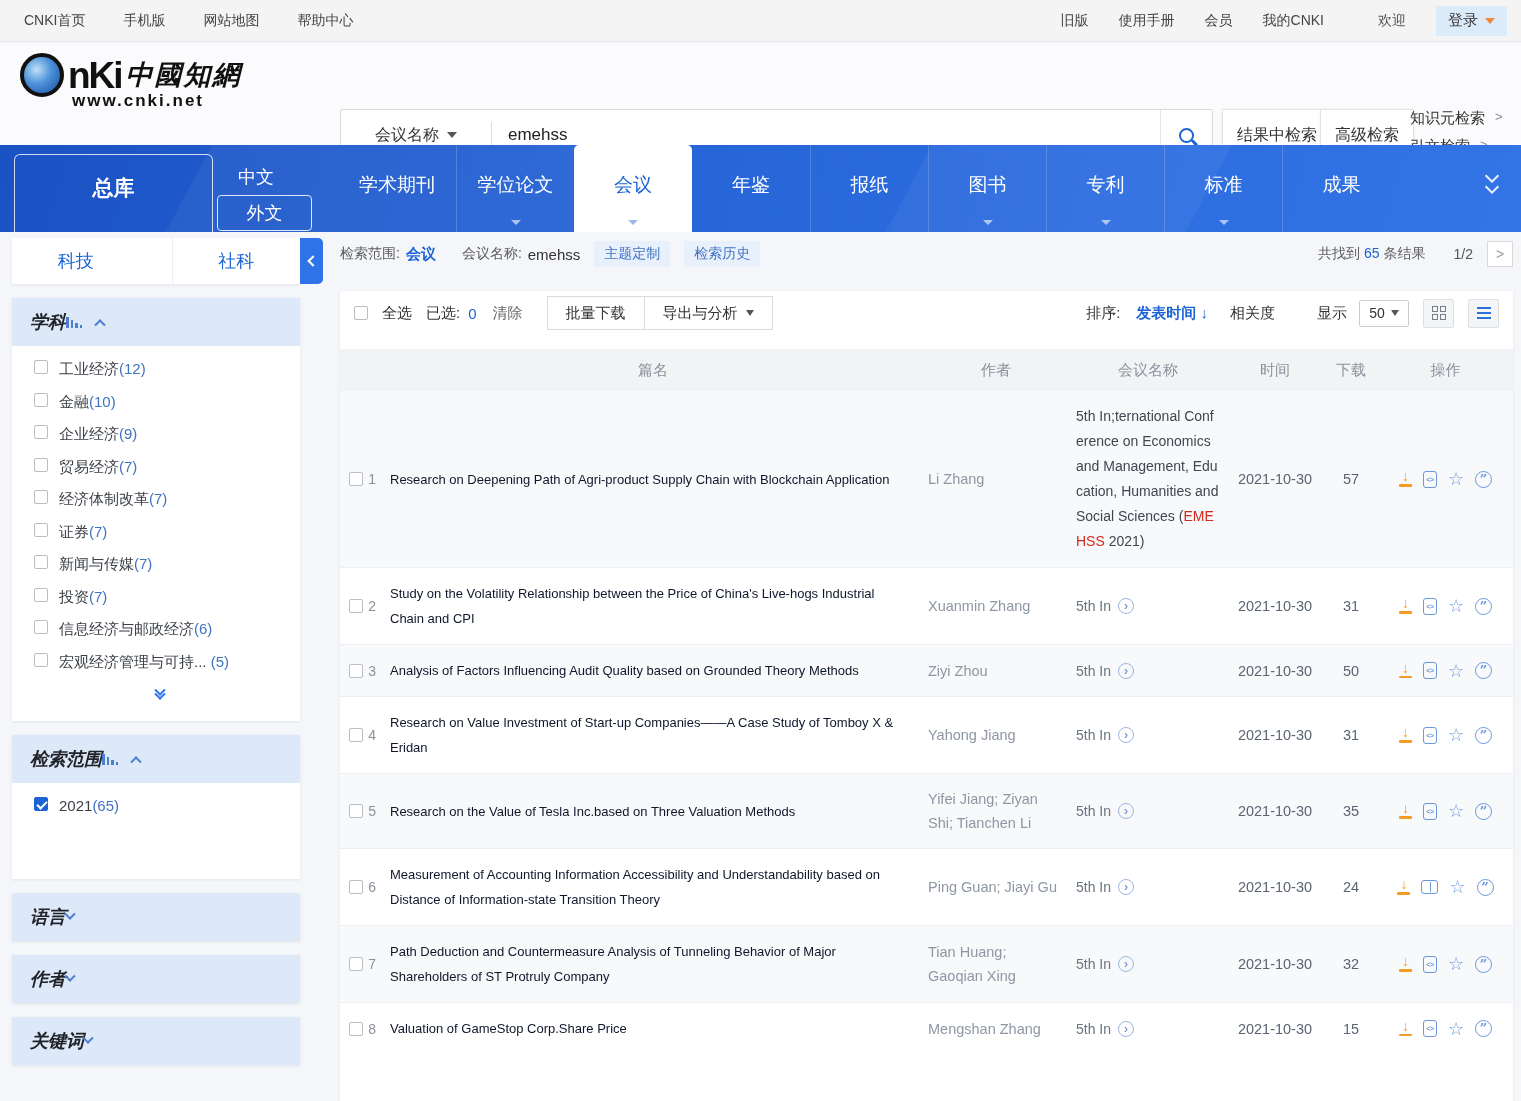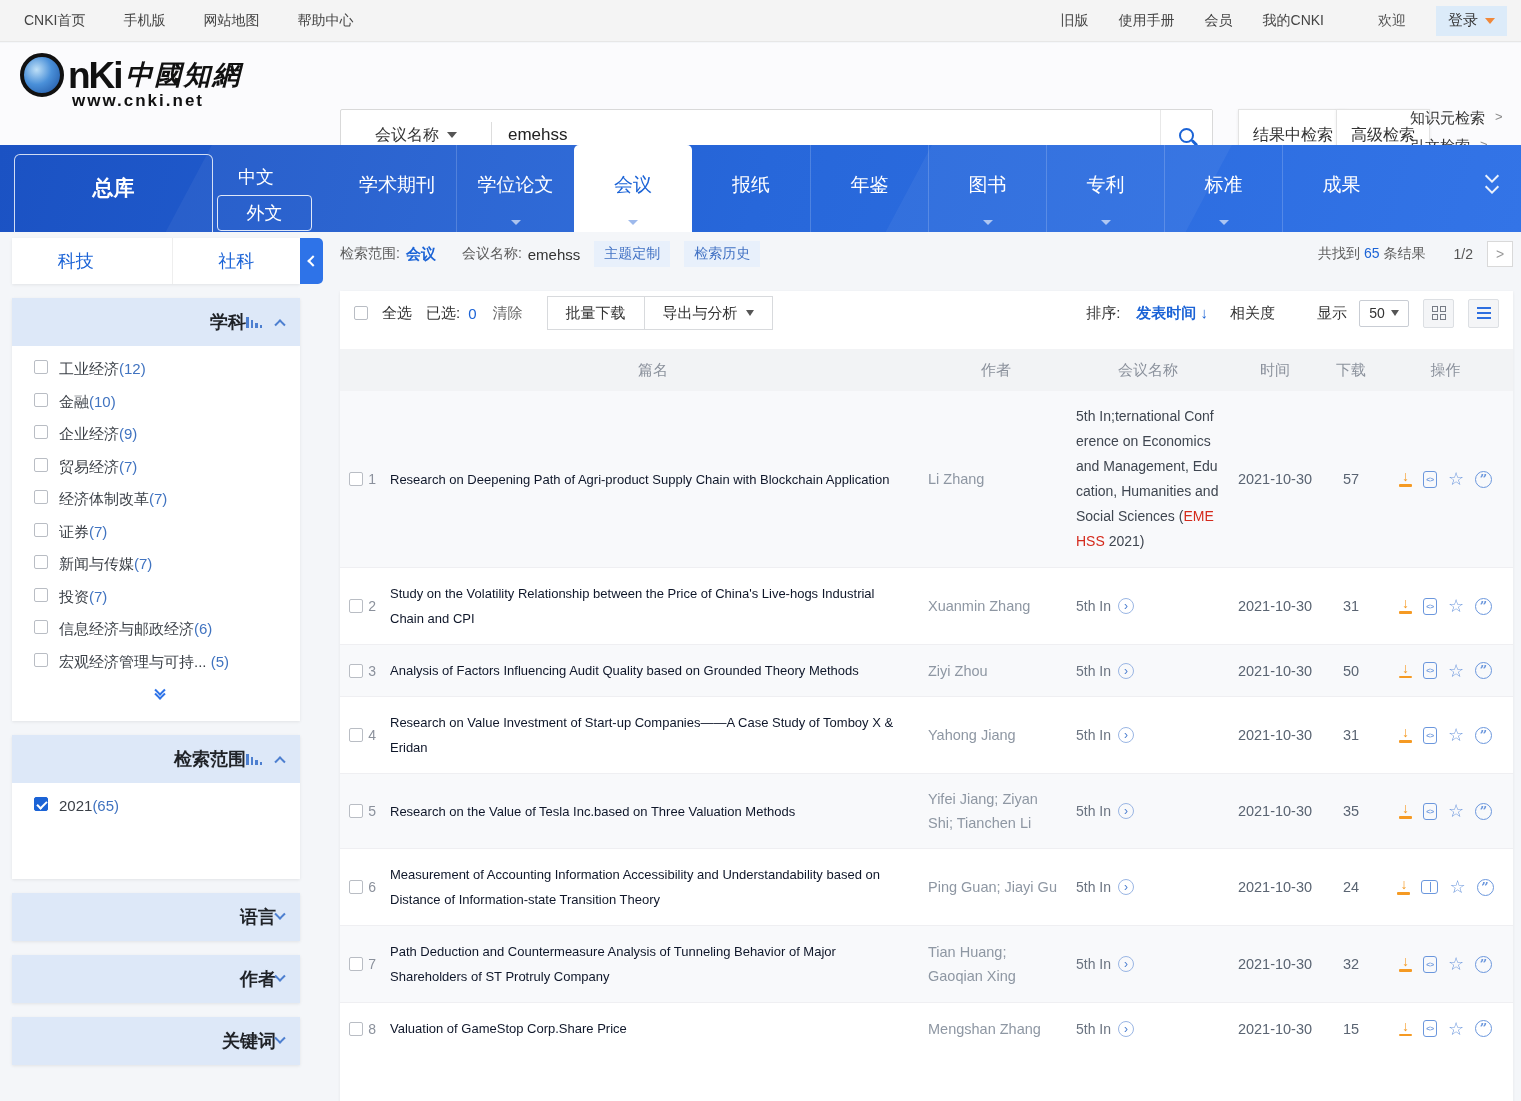--- a/index.html
+++ b/index.html
@@ -24,21 +24,21 @@
   .logo-cn { font-family:"DejaVu Serif","Liberation Serif",serif; font-size:27px; font-weight:700; color:#111; letter-spacing:2px; font-style:italic; }
   .logo-site { font-size:17px; font-weight:700; color:#111; letter-spacing:2px; margin:-6px 0 0 52px; }
   .searchbox { position:absolute; left:340px; top:66px; width:873px; height:52px; background:#fff; border:1px solid #d9d9d9; border-radius:2px; display:flex; align-items:center; }
   .fieldsel { width:150px; height:100%; display:flex; align-items:center; justify-content:center; gap:8px; font-size:16px; color:#333; cursor:pointer; }
   .fieldsel .caret { border-top-color:#555; border-left-width:5px; border-right-width:5px; }
   .search-divider { width:1px; height:26px; background:#ddd; }
   .s-input { flex:1; border:0; outline:none; font-size:17px; color:#222; padding:0 16px; font-family:inherit; background:transparent; }
   .s-btn { width:52px; height:100%; border-left:1px solid #e8e8e8; display:flex; align-items:center; justify-content:center; cursor:pointer; background:#fff; }
   .ic-search { position:relative; width:15px; height:15px; border:2.5px solid #1b63d6; border-radius:50%; display:inline-block; }
   .ic-search::after { content:""; position:absolute; width:2.5px; height:8px; background:#1b63d6; right:-3px; bottom:-6px; transform:rotate(-45deg); border-radius:2px; }
-  .hbtn { position:absolute; top:66px; height:52px; background:#fff; border:1px solid #e3e3e3; box-shadow:0 1px 3px rgba(0,0,0,.07); font-size:16px; color:#333; padding:0 14px; cursor:pointer; font-family:inherit;margin-left:16px; }
+  .hbtn { position:absolute; top:66px; height:52px; background:#fff; border:1px solid #e3e3e3; box-shadow:0 1px 3px rgba(0,0,0,.07); font-size:16px; color:#333; padding:0 14px; cursor:pointer; font-family:inherit; }
   .hbtn.b1 { left:1222px; }
   .hbtn.b2 { left:1320px; }
   .hlinks { position:absolute; left:1410px; top:66px; display:flex; flex-direction:column; gap:9px; font-size:15px; color:#333; }
   .hlink { cursor:pointer; display:flex; align-items:flex-start; gap:10px; }
   .hlink i { font-style:normal; color:#8a8a8a; font-size:13px; }
 
   
   .nav { position:absolute; left:0; top:145px; width:1521px; height:87px; background:linear-gradient(105deg,#1b52c3 0%,#2767da 50%,#3374e7 100%); overflow:hidden; }
   .nav::before { content:""; position:absolute; left:180px; top:-40px; width:420px; height:200px; background:rgba(255,255,255,.05); transform:skewX(-28deg); }
   .nav::after { content:""; position:absolute; left:900px; top:-40px; width:300px; height:200px; background:rgba(255,255,255,.05); transform:skewX(-28deg); }
@@ -58,21 +58,21 @@
   .chev { display:inline-block; width:10px; height:10px; border-right:2px solid rgba(255,255,255,.9); border-bottom:2px solid rgba(255,255,255,.9); transform:rotate(45deg); }
 
   
   .side { position:absolute; left:12px; top:238px; width:288px; }
   .group-tabs { background:#fff; height:46px; box-shadow:0 1px 3px rgba(0,0,0,.08); display:flex; }
   .group-tab { flex:1; display:flex; align-items:center; justify-content:center; font-size:18px; color:#1b63d6; cursor:pointer; }
   .group-tab + .group-tab { border-left:1px solid #eee;margin-left:32px; }
   .collapse-handle { position:absolute; left:288px; top:0; width:23px; height:46px; background:#2e73e8; border-radius:0 5px 5px 0; display:flex; align-items:center; justify-content:center; cursor:pointer; }
   .chev-l { width:8px; height:8px; border-left:2.5px solid #fff; border-bottom:2.5px solid #fff; transform:rotate(45deg); margin-left:3px; }
   .panel { background:#fff; margin-top:14px; box-shadow:0 1px 3px rgba(0,0,0,.08); }
-  .panel-h { height:48px; background:#dde8f8; display:flex; align-items:center; justify-content:flex-end; padding:0 16px 0 18px; cursor:pointer; }
+  .panel-h { height:48px; background:#dde8f8; display:flex; align-items:center; justify-content:flex-start; padding:0 16px 0 18px; cursor:pointer;font-style:italic; }
   .panel-h .pt { font-size:18px; font-weight:700; color:#1f2227; }
   .ph-icons { display:flex; align-items:center; gap:14px; }
   .ic-bars { display:inline-flex; align-items:flex-end; gap:2px; }
   .ic-bars i { width:2.5px; background:#4d7fd0; display:inline-block; }
   .ic-bars i:nth-child(1){height:11px;} .ic-bars i:nth-child(2){height:8px;} .ic-bars i:nth-child(3){height:5px;} .ic-bars i:nth-child(4){height:3px;}
   .chev-b { display:inline-block; width:8px; height:8px; border-right:2px solid #4d7fd0; border-bottom:2px solid #4d7fd0; }
   .chev-b.up { transform:rotate(-135deg) translate(-2px,-2px); }
   .chev-b.down { transform:rotate(45deg) translate(-2px,-2px); }
   .panel-b { padding:14px 14px 10px 22px; }
   .fitem { display:flex; gap:11px; height:32.5px; font-size:15px; color:#3a3f46; cursor:pointer; }
@@ -220,24 +220,24 @@
       </div>
       <div class="nav-tab">
         <span class="label">学位论文</span>
         <span class="tab-caret"></span>
       </div>
       <div class="nav-tab active">
         <span class="label">会议</span>
         <span class="tab-caret"></span>
       </div>
       <div class="nav-tab">
+        <span class="label">年鉴</span>
+      </div>
+      <div class="nav-tab">
         <span class="label">报纸</span>
-      </div>
-      <div class="nav-tab">
-        <span class="label">年鉴</span>
       </div>
       <div class="nav-tab">
         <span class="label">图书</span>
         <span class="tab-caret"></span>
       </div>
       <div class="nav-tab">
         <span class="label">专利</span>
         <span class="tab-caret"></span>
       </div>
       <div class="nav-tab">

